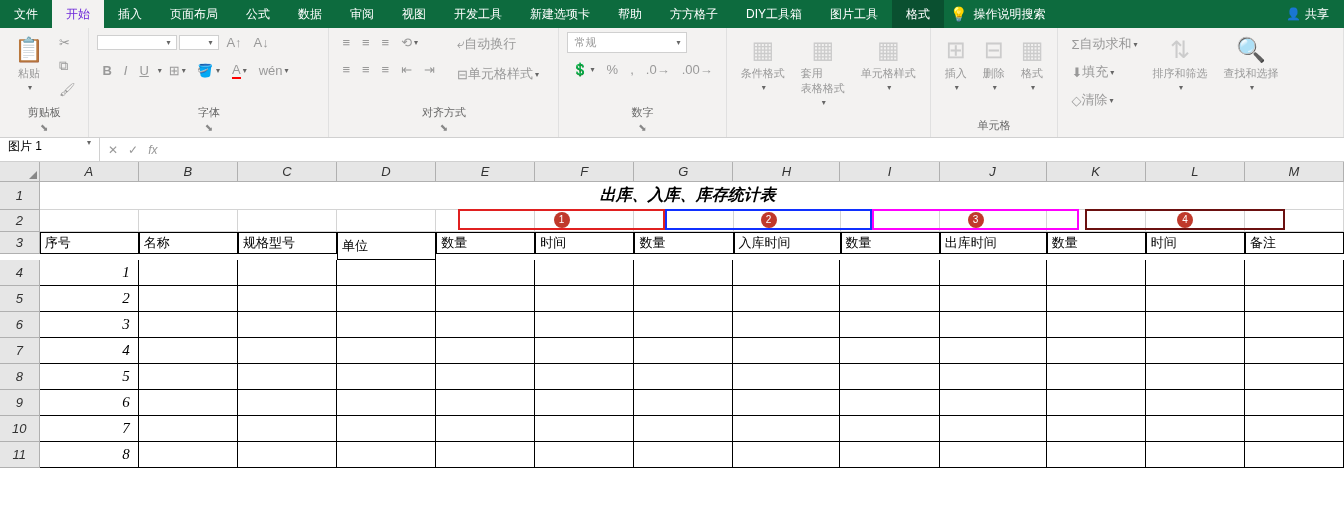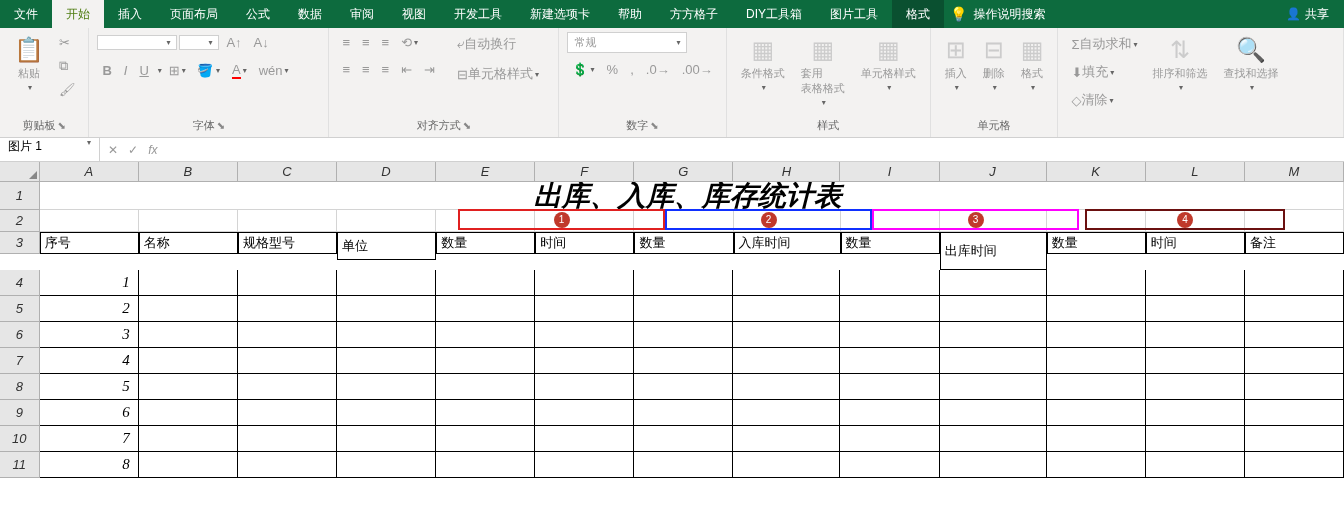--- a/index.html
+++ b/index.html
@@ -1,29 +1,29 @@
 <!DOCTYPE html>
 <html><head>
   <meta charset="utf-8">
   <style>
     * { margin: 0; padding: 0; box-sizing: border-box; font-family: "Microsoft YaHei", sans-serif; }
     body { background: #fff; width: 1344px; height: 520px; overflow: hidden; }
     
     .title-bar { height: 28px; background: #0d6b3e; display: flex; align-items: center; }
     .menu-item { padding: 0 14px; color: #fff; font-size: 12px; height: 28px; display: flex; align-items: center; cursor: pointer; }
-    .menu-item.active { background: #f3f2f1; color: #4d7c0f; font-weight: 500; }
+    .menu-item.active { background: #f3f2f1; color: #6d28d9; font-weight: 500; }
     .menu-right { margin-left: auto; display: flex; align-items: center; }
     .lightbulb { color: #fff; font-size: 14px; margin: 0 6px; }
     .search-text { color: #fff; font-size: 12px; padding-right: 20px; }
     .share { color: #fff; font-size: 12px; padding: 0 15px; }
     
     .ribbon { height: 110px; background: #f3f2f1; display: flex; border-bottom: 1px solid #d0d0d0; }
     .ribbon-group { display: flex; flex-direction: column; border-right: 1px solid #e0e0e0; padding: 4px 8px 2px; }
     .ribbon-controls { flex: 1; display: flex; align-items: flex-start; gap: 4px; }
-    .ribbon-label { text-align: center; font-size: 11px; color: #666; padding: 2px 0; display: flex; align-items: center; justify-content: center; gap: 2px; }
+    .ribbon-label { text-align: center; font-size: 11px; color: #666; padding: 2px 0; display: flex; align-items: center; justify-content: center; gap: 2px; flex-direction: column; }
     .ribbon-label .launcher { font-size: 10px; color: #888; cursor: pointer; }
     
     .big-btn { display: flex; flex-direction: column; align-items: center; padding: 4px 6px; font-size: 11px; color: #999; cursor: pointer; gap: 2px; }
     .big-btn .icon { font-size: 24px; color: #ccc; }
     .small-btn { font-size: 13px; color: #999; padding: 3px 5px; cursor: pointer; display: inline-flex; align-items: center; }
     .btn-col { display: flex; flex-direction: column; gap: 2px; }
     .btn-row { display: flex; gap: 2px; align-items: center; }
     
     .font-box, .size-box { border: 1px solid #d0d0d0; background: #fff; font-size: 11px; padding: 2px 6px; color: #999; min-width: 80px; display: flex; align-items: center; justify-content: space-between; }
     .size-box { min-width: 40px; }
@@ -38,21 +38,21 @@
     .col-headers { display: flex; height: 20px; background: #e6e6e6; border-bottom: 1px solid #b0b0b0; }
     .select-all { width: 40px; background: #e6e6e6; border-right: 1px solid #b0b0b0; position: relative; cursor: pointer; }
     .select-all::after { content: ''; position: absolute; right: 2px; bottom: 2px; width: 0; height: 0; border-left: 8px solid transparent; border-bottom: 8px solid #888; }
     .col-header { background: #e6e6e6; border-right: 1px solid #b0b0b0; text-align: center; font-size: 13px; color: #333; display: flex; align-items: center; justify-content: center; cursor: pointer; font-style: italic; }
     
     .grid-row { display: flex; }
     .row-header { width: 40px; background: #e6e6e6; border-right: 1px solid #b0b0b0; border-bottom: 1px solid #b0b0b0; text-align: center; font-size: 13px; color: #333; display: flex; align-items: center; justify-content: center; font-style: italic; cursor: pointer; }
     .cell { border-right: 1px solid #d4d4d4; border-bottom: 1px solid #d4d4d4; font-size: 13px; padding: 2px 4px; display: flex; align-items: center; overflow: hidden; }
     
     .title-row .cell { border-right: 1px solid #d4d4d4; }
-    .title-merged { font-family: "KaiTi","STKaiti",serif; font-size: 28px; font-weight: bold; font-style: italic; justify-content: center; }
+    .title-merged { font-family: "KaiTi","STKaiti",serif; font-size: 16px; font-weight: bold; font-style: italic; justify-content: center; }
     
     .header-cell { border: 1px solid #000; font-size: 13px; font-weight: 500; font-family: "SimSun",serif; }
     .num-cell { font-family: "Times New Roman",serif; font-style: italic; font-size: 15px; justify-content: flex-end; padding-right: 8px; }
     
     .annot-box { position: absolute; border-width: 2px; border-style: solid; pointer-events: none; }
     .annot-badge { position: absolute; width: 16px; height: 16px; border-radius: 50%; color: #fff; font-size: 10px; display: flex; align-items: center; justify-content: center; top: 50%; left: 50%; transform: translate(-50%,-50%); }
 
     .dropdown-arrow { font-size: 8px; color: #666; margin-left: 2px; }
   </style>
 </head>
@@ -196,23 +196,20 @@
           <span style="white-space:pre;">套用
 表格格式</span>
           <span class="dropdown-arrow">▾</span>
         </div>
       <div class="big-btn">
           <span class="icon">▦</span>
           <span>单元格样式</span>
           <span class="dropdown-arrow">▾</span>
         </div>
     </div>
-    <div class="ribbon-label">
-        <span>样式</span>
-      </div>
   </div>
 
   <div class="ribbon-group">
     <div class="ribbon-controls">
       <div class="big-btn">
           <span class="icon">⊞</span>
           <span>插入</span>
           <span class="dropdown-arrow">▾</span>
         </div>
       <div class="big-btn">
@@ -309,21 +306,21 @@
         <div class="row-header" style="height: 22px;">3</div>
         <div class="cell header-cell" style="width: 100px; height: 22px; border-right: 1px solid rgb(0, 0, 0); border-bottom: 1px solid rgb(0, 0, 0);">序号</div>
         <div class="cell header-cell" style="width: 100px; height: 22px; border-right: 1px solid rgb(0, 0, 0); border-bottom: 1px solid rgb(0, 0, 0);">名称</div>
         <div class="cell header-cell" style="width: 100px; height: 22px; border-right: 1px solid rgb(0, 0, 0); border-bottom: 1px solid rgb(0, 0, 0);">规格型号</div>
         <div class="cell header-cell" style="width: 100px; height: 28px; border-right: 1px solid rgb(0, 0, 0); border-bottom: 1px solid rgb(0, 0, 0);">单位</div>
         <div class="cell header-cell" style="width: 100px; height: 22px; border-right: 1px solid rgb(0, 0, 0); border-bottom: 1px solid rgb(0, 0, 0);">数量</div>
         <div class="cell header-cell" style="width: 100px; height: 22px; border-right: 1px solid rgb(0, 0, 0); border-bottom: 1px solid rgb(0, 0, 0);">时间</div>
         <div class="cell header-cell" style="width: 100px; height: 22px; border-right: 1px solid rgb(0, 0, 0); border-bottom: 1px solid rgb(0, 0, 0);">数量</div>
         <div class="cell header-cell" style="width: 108px; height: 22px; border-right: 1px solid rgb(0, 0, 0); border-bottom: 1px solid rgb(0, 0, 0);">入库时间</div>
         <div class="cell header-cell" style="width: 100px; height: 22px; border-right: 1px solid rgb(0, 0, 0); border-bottom: 1px solid rgb(0, 0, 0);">数量</div>
-        <div class="cell header-cell" style="width: 108px; height: 38px; border-right: 1px solid rgb(0, 0, 0); border-bottom: 1px solid rgb(0, 0, 0);">出库时间</div>
+        <div class="cell header-cell" style="width: 108px; height: 22px; border-right: 1px solid rgb(0, 0, 0); border-bottom: 1px solid rgb(0, 0, 0);">出库时间</div>
         <div class="cell header-cell" style="width: 100px; height: 22px; border-right: 1px solid rgb(0, 0, 0); border-bottom: 1px solid rgb(0, 0, 0);">数量</div>
         <div class="cell header-cell" style="width: 100px; height: 22px; border-right: 1px solid rgb(0, 0, 0); border-bottom: 1px solid rgb(0, 0, 0);">时间</div>
         <div class="cell header-cell" style="width: 100px; height: 22px; border-right: 1px solid rgb(0, 0, 0); border-bottom: 1px solid rgb(0, 0, 0);">备注</div>
       </div>
       <div class="grid-row">
         <div class="row-header" style="height: 26px;">4</div>
         <div class="cell num-cell" style="width: 100px; height: 26px; border-right: 1px solid rgb(0, 0, 0); border-bottom: 1px solid rgb(0, 0, 0);">1</div>
         <div class="cell" style="width: 100px; height: 26px; border-right: 1px solid rgb(0, 0, 0); border-bottom: 1px solid rgb(0, 0, 0);"></div>
         <div class="cell" style="width: 100px; height: 26px; border-right: 1px solid rgb(0, 0, 0); border-bottom: 1px solid rgb(0, 0, 0);"></div>
         <div class="cell" style="width: 100px; height: 26px; border-right: 1px solid rgb(0, 0, 0); border-bottom: 1px solid rgb(0, 0, 0);"></div>

